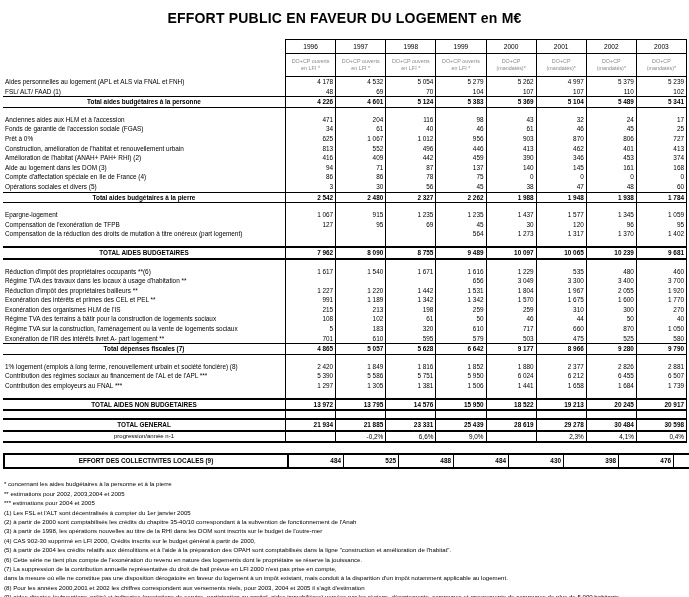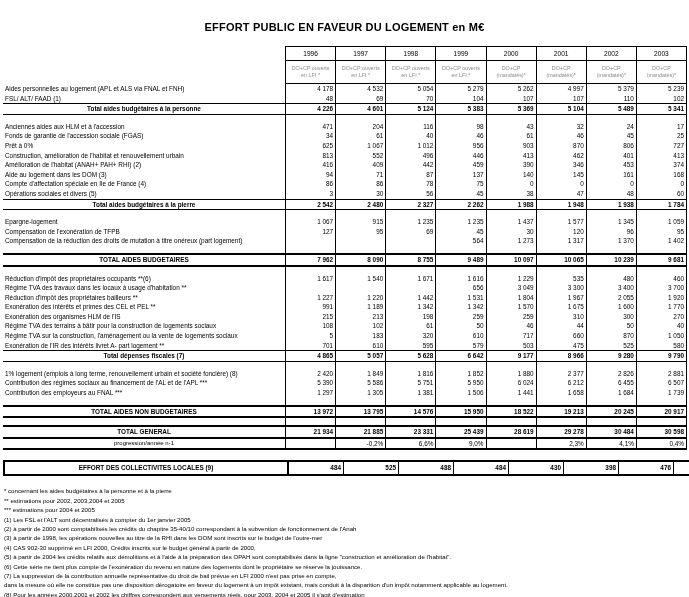--- a/index.html
+++ b/index.html
@@ -1,17 +1,17 @@
 <!DOCTYPE html>
 <html><head>
 <meta charset="utf-8">
 <style>
   html,body{margin:0;padding:0;background:#fff;color:#000;}
   body{width:689px;height:597px;font-family:"Liberation Sans",sans-serif;overflow:hidden;}
-  .title{ text-align:center;font-weight:bold;font-size:11px;padding-top:21px;letter-spacing:.2px;}
+  .title{ text-align:center;font-weight:bold;font-size:14px;padding-top:10px;letter-spacing:.2px;}
   table{border-collapse:collapse;table-layout:fixed;}
   .maintbl{width:684px;margin:13px 0 0 3px;}
   .maintbl td,.maintbl th{font-size:6.4px;padding:0 2px;height:9.6px;line-height:9.6px;overflow:hidden;white-space:nowrap;font-weight:normal;}
   .maintbl .lbl{width:278px;text-align:left;}
   .maintbl .val{width:50px;text-align:right;border-left:1px solid #000;border-right:1px solid #000;}
   th.year{border:1px solid #000;text-align:center;height:13px;line-height:13px;font-size:6.6px;}
   th.sub{border-left:1px solid #000;border-right:1px solid #000;border-bottom:1px solid #000;text-align:center;height:22px;line-height:6.8px;font-size:5.4px;color:#8a8a8a;white-space:normal;vertical-align:middle;}
   th.corner{border:none;}
   tr.r-spacer td{height:7px;line-height:7px;}
   tr.r-total1 td{border-top:1px solid #000;border-bottom:1px solid #000;font-weight:bold;}

